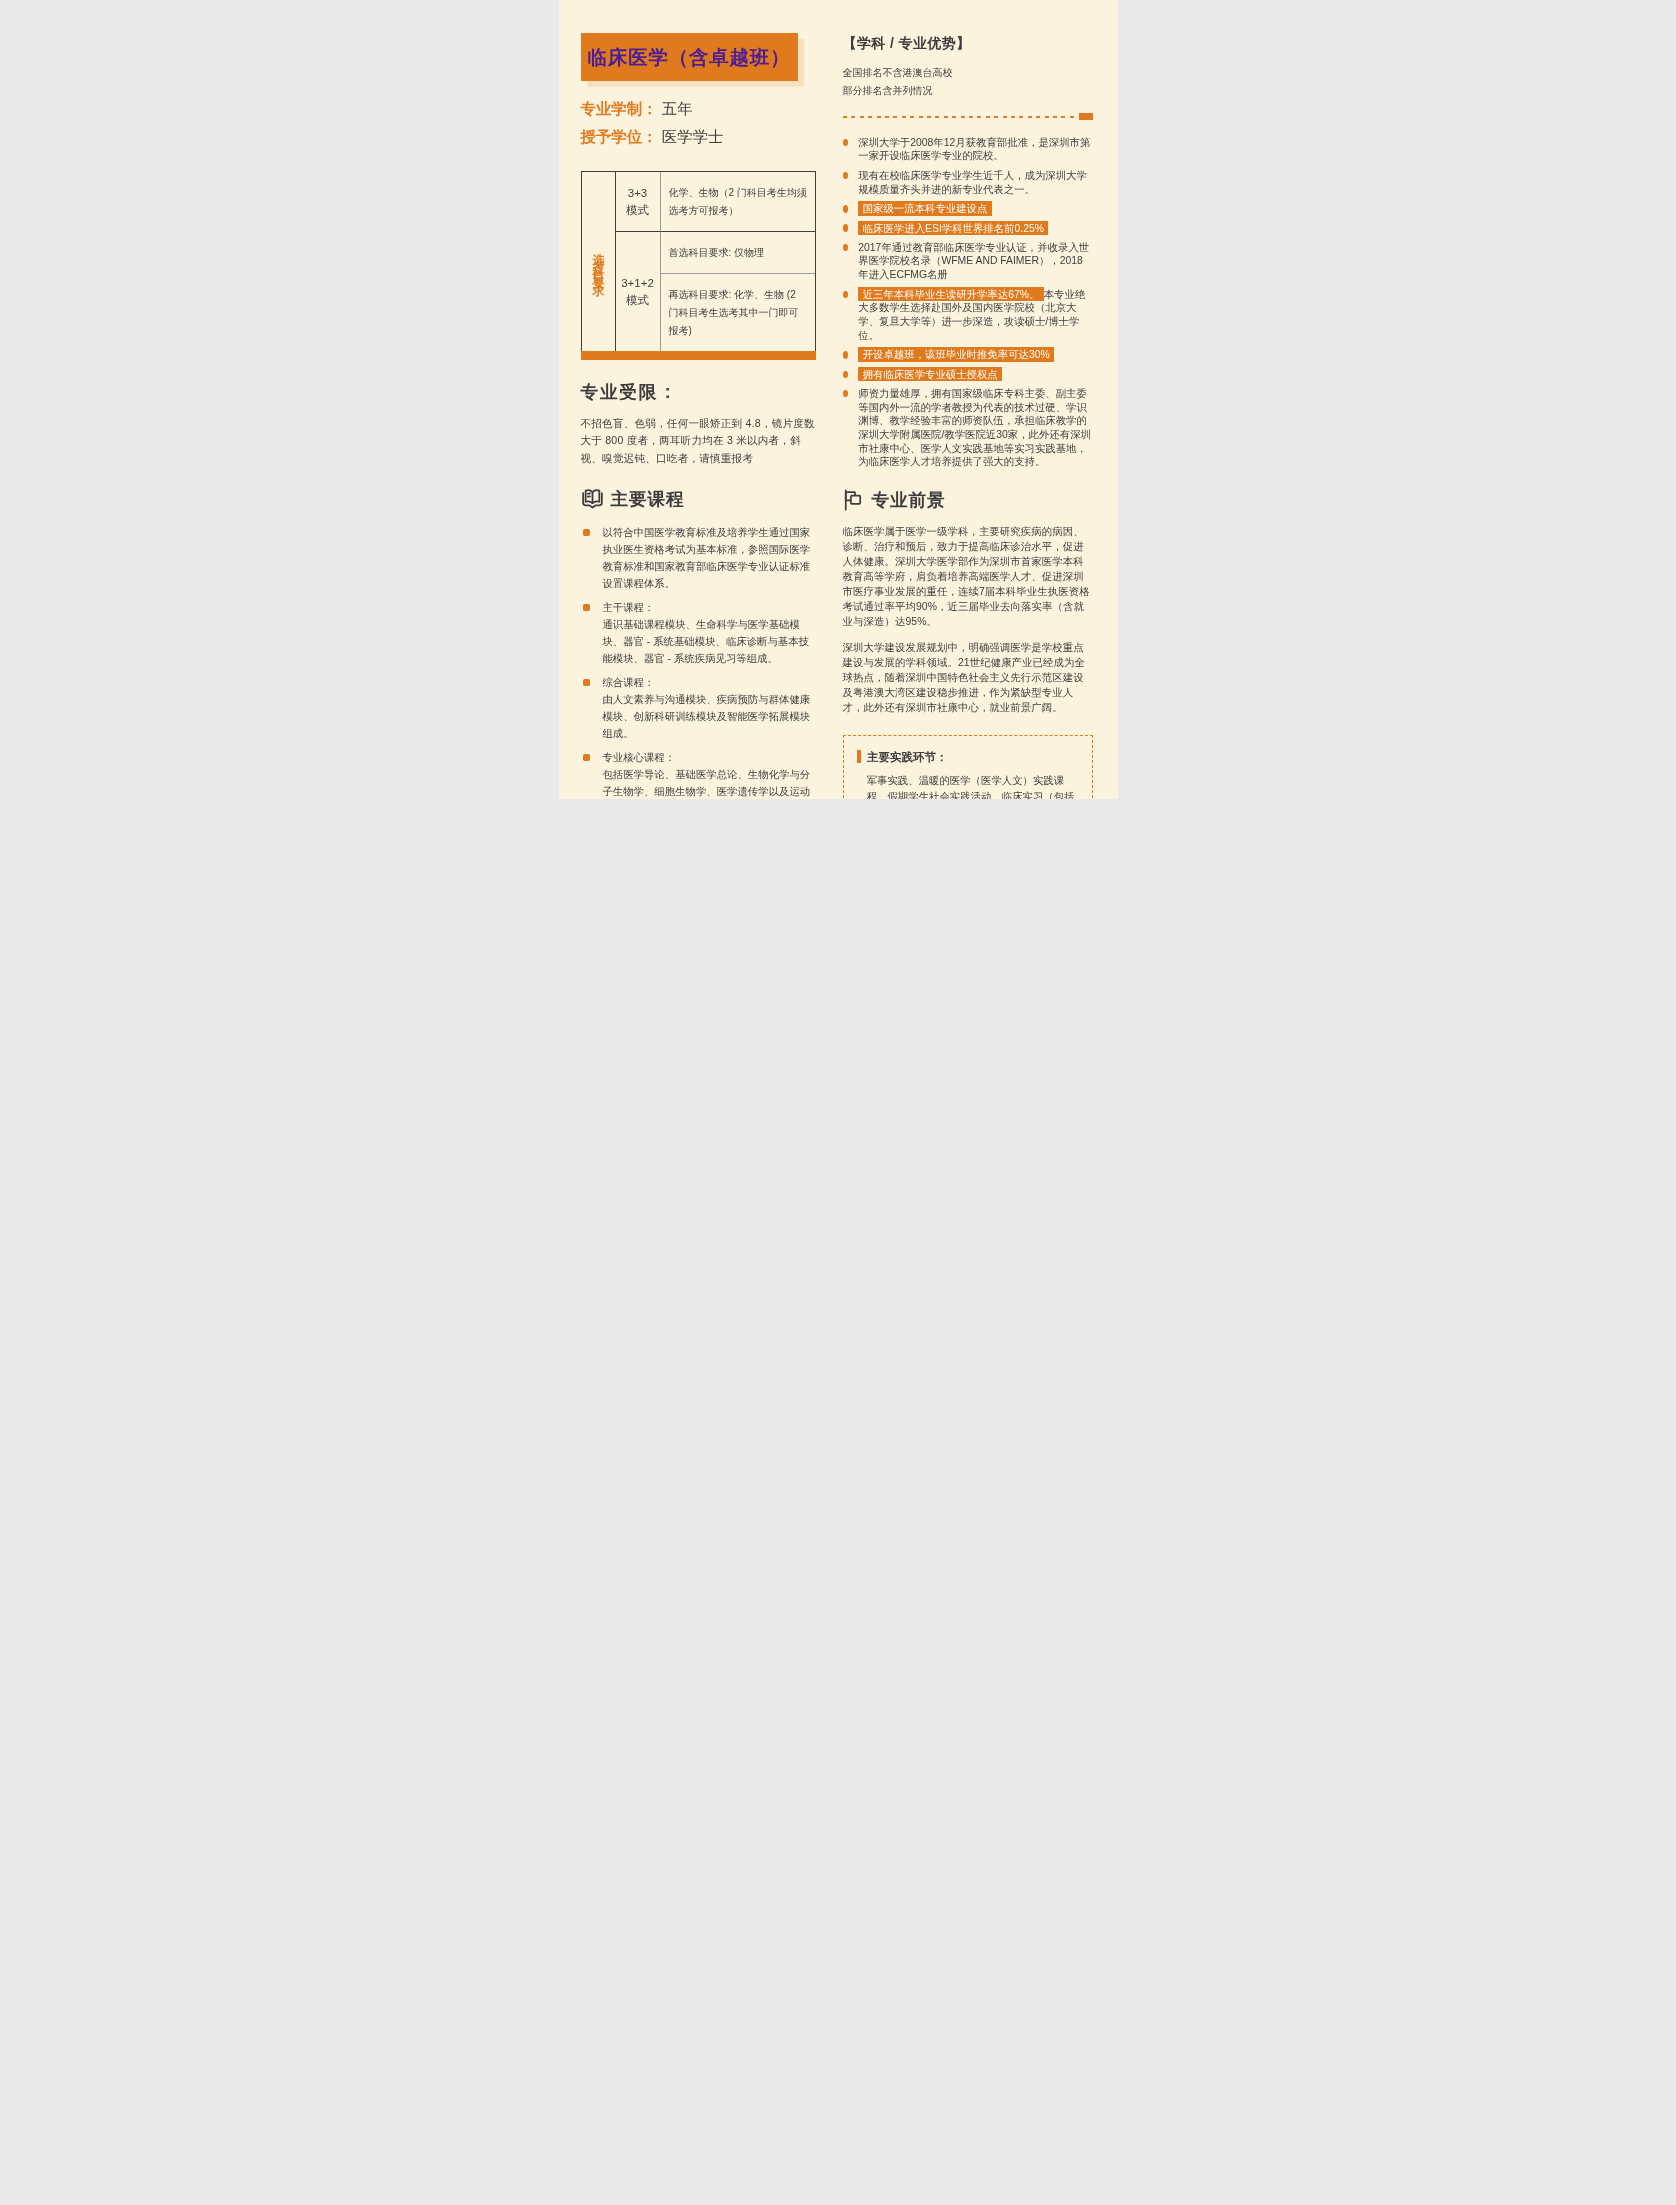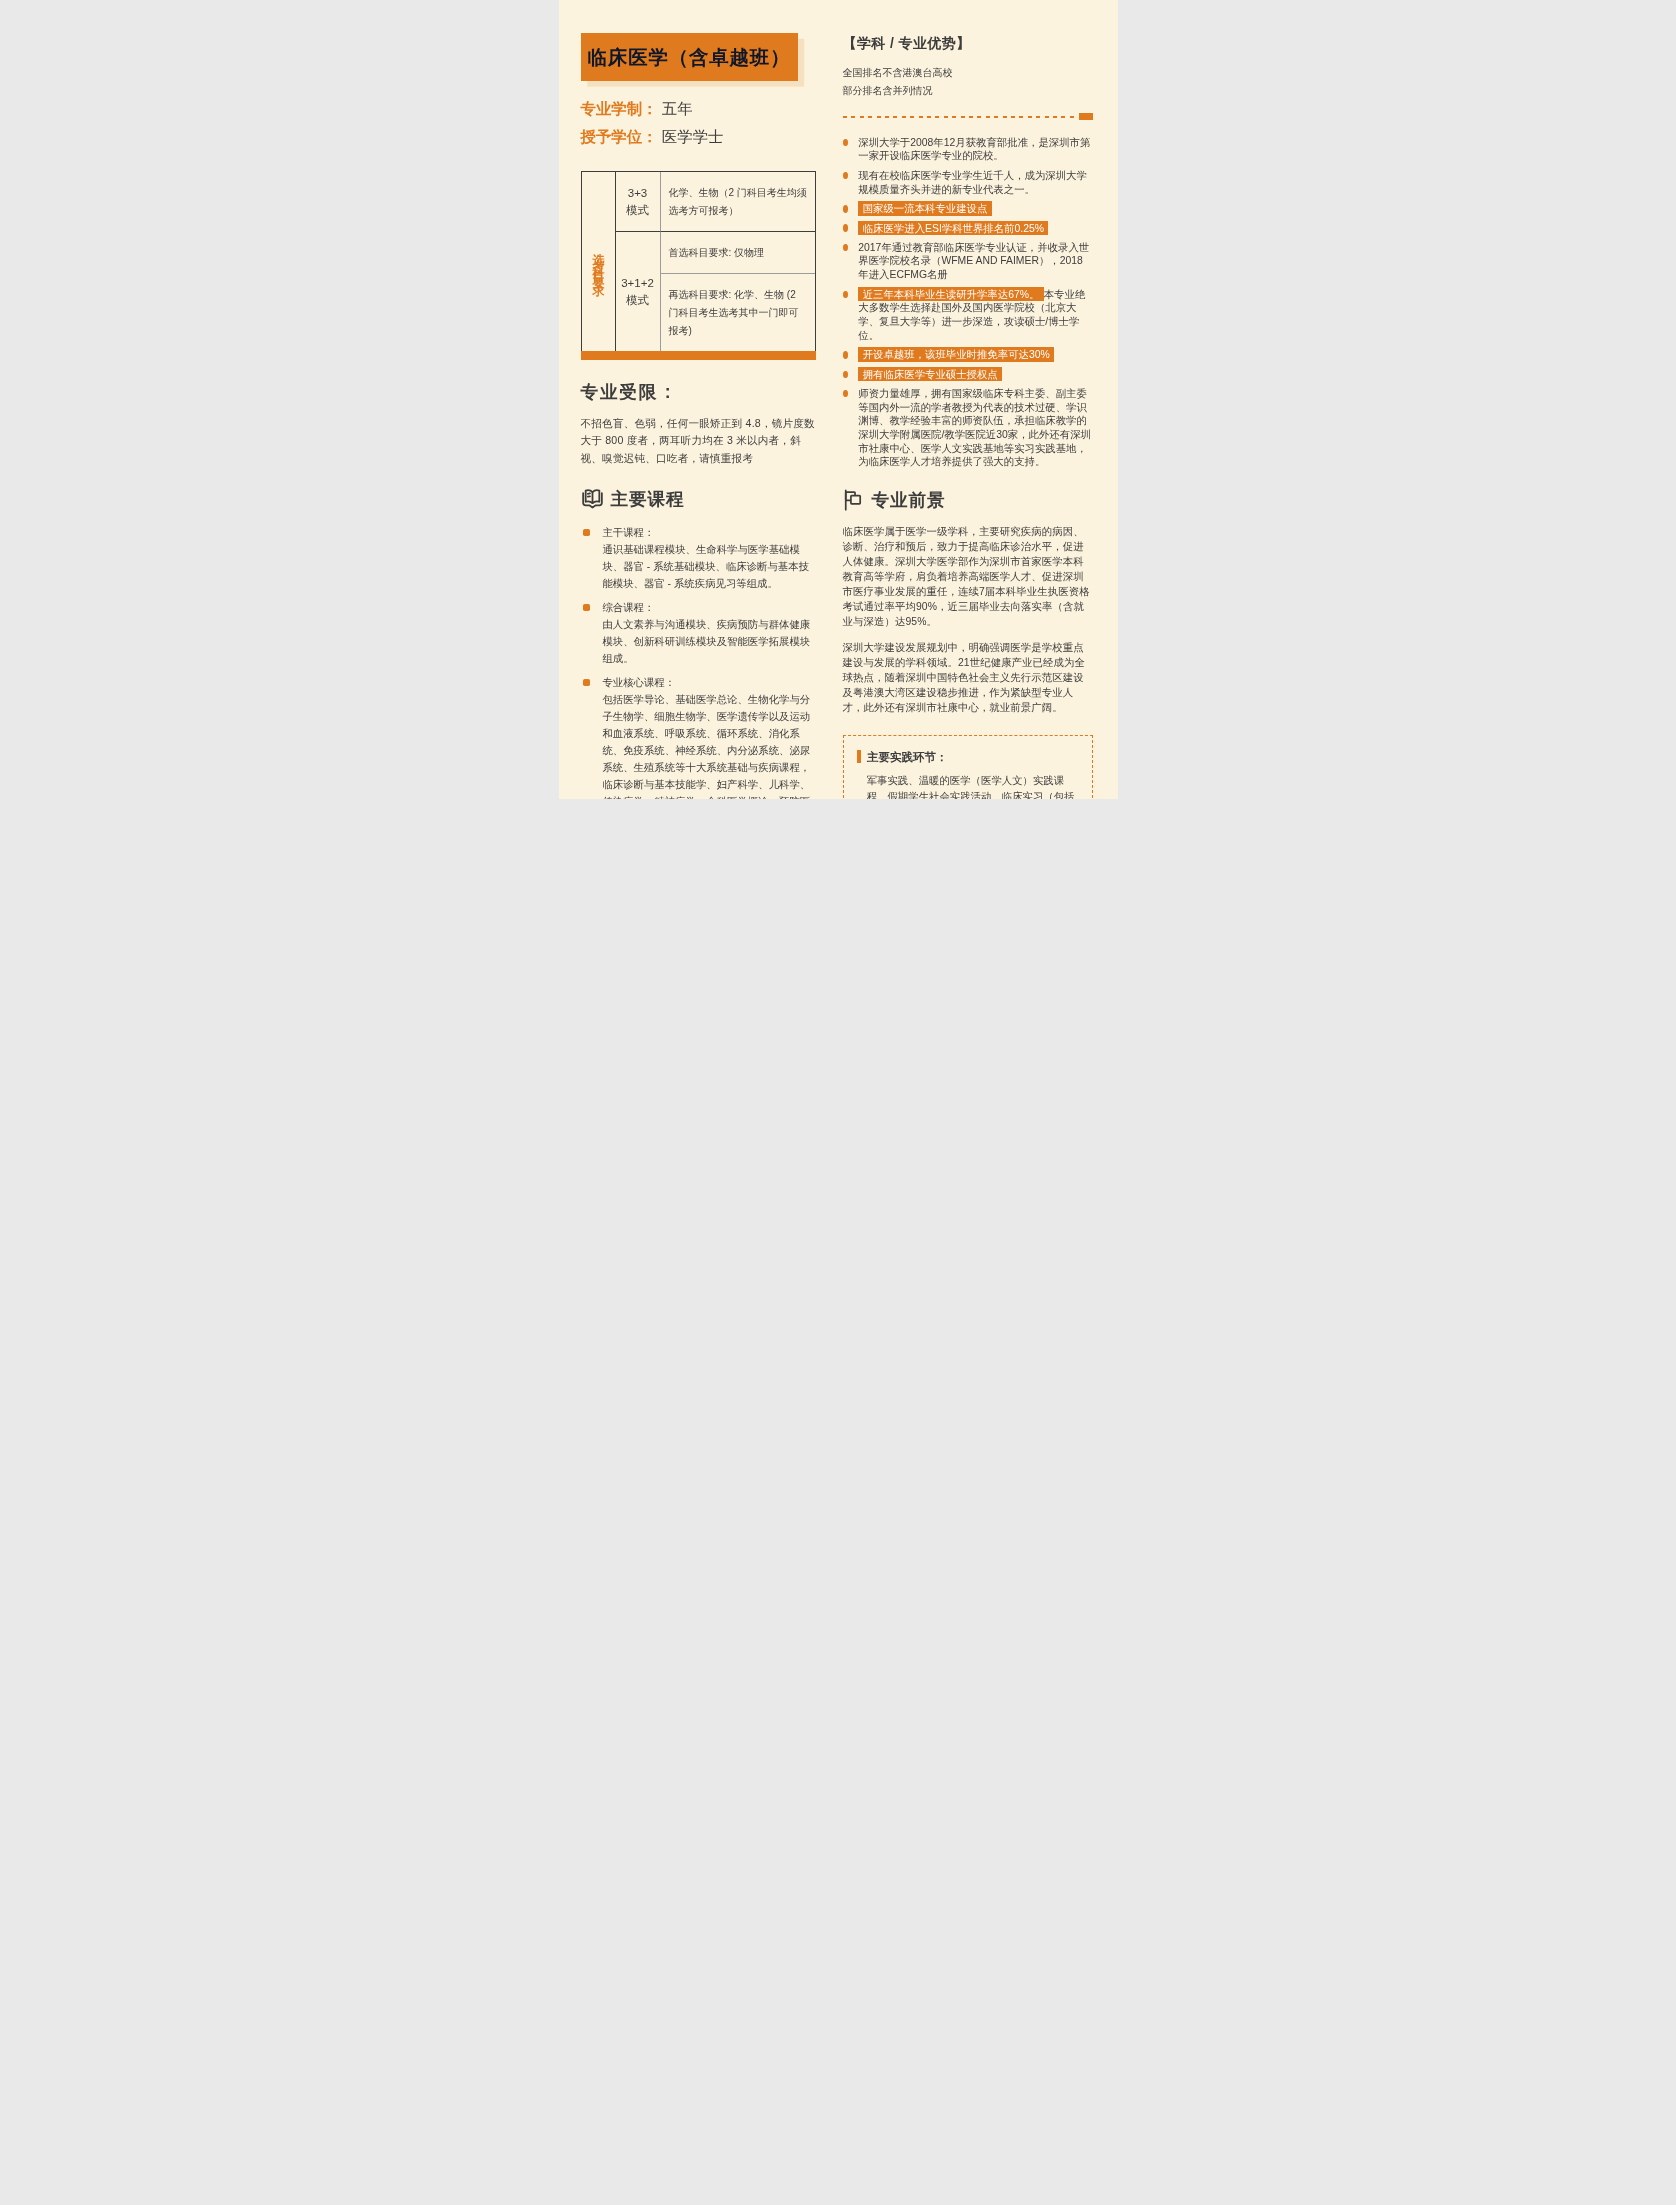--- a/index.html
+++ b/index.html
@@ -14,21 +14,21 @@
   body{font-family:"Liberation Sans", sans-serif;}
   .page{
     width:559px;height:799px;background:var(--bg);
     margin:0 auto;overflow:hidden;display:flex;color:var(--ink);
   }
   .col-left{width:235px;margin-left:22px;padding-top:33px;flex:none;}
   .col-right{width:250px;margin-left:27px;padding-top:35px;flex:none;}
 
   
   .banner{
-    width:217px;background:var(--accent);color:#0f172a;
+    width:217px;background:var(--accent);color:#4c1d95;
     font-size:19.4px;font-weight:bold;letter-spacing:0.9px;
     text-align:center;padding:10.6px 2.6px;
     box-shadow:6.2px 5.7px 0 var(--shadow);
   }
   .meta{margin-top:20px;font-size:15.4px;line-height:1;}
   .meta + .meta{margin-top:12.3px;}
   .meta .lbl{color:var(--accent);font-weight:bold;}
   .meta .val{color:var(--ink);margin-left:4.4px;}
 
   .tbl-wrap{margin-top:27px;width:235px;}
@@ -149,20 +149,24 @@
         <line x1="32" y1="14" x2="32" y2="45"></line>
         <line x1="19" y1="19" x2="25" y2="18"></line>
         <line x1="19" y1="27" x2="25" y2="26"></line>
       </svg>
       <span>主要课程</span>
     </h2>
 
     <ul class="sq-list">
       <li class="sq-li">
         <span class="sq"></span>
+        <span class="sq-content"><span>以符合中国医学教育标准及培养学生通过国家执业医生资格考试为基本标准，参照国际医学教育标准和国家教育部临床医学专业认证标准设置课程体系。</span></span>
+      </li>
+      <li class="sq-li">
+        <span class="sq"></span>
         <span class="sq-content">
           <span class="sq-label">主干课程：</span>
           <span>通识基础课程模块、生命科学与医学基础模块、器官 - 系统基础模块、临床诊断与基本技能模块、器官 - 系统疾病见习等组成。</span>
         </span>
       </li>
       <li class="sq-li">
         <span class="sq"></span>
         <span class="sq-content">
           <span class="sq-label">综合课程：</span>
           <span>由人文素养与沟通模块、疾病预防与群体健康模块、创新科研训练模块及智能医学拓展模块组成。</span>

